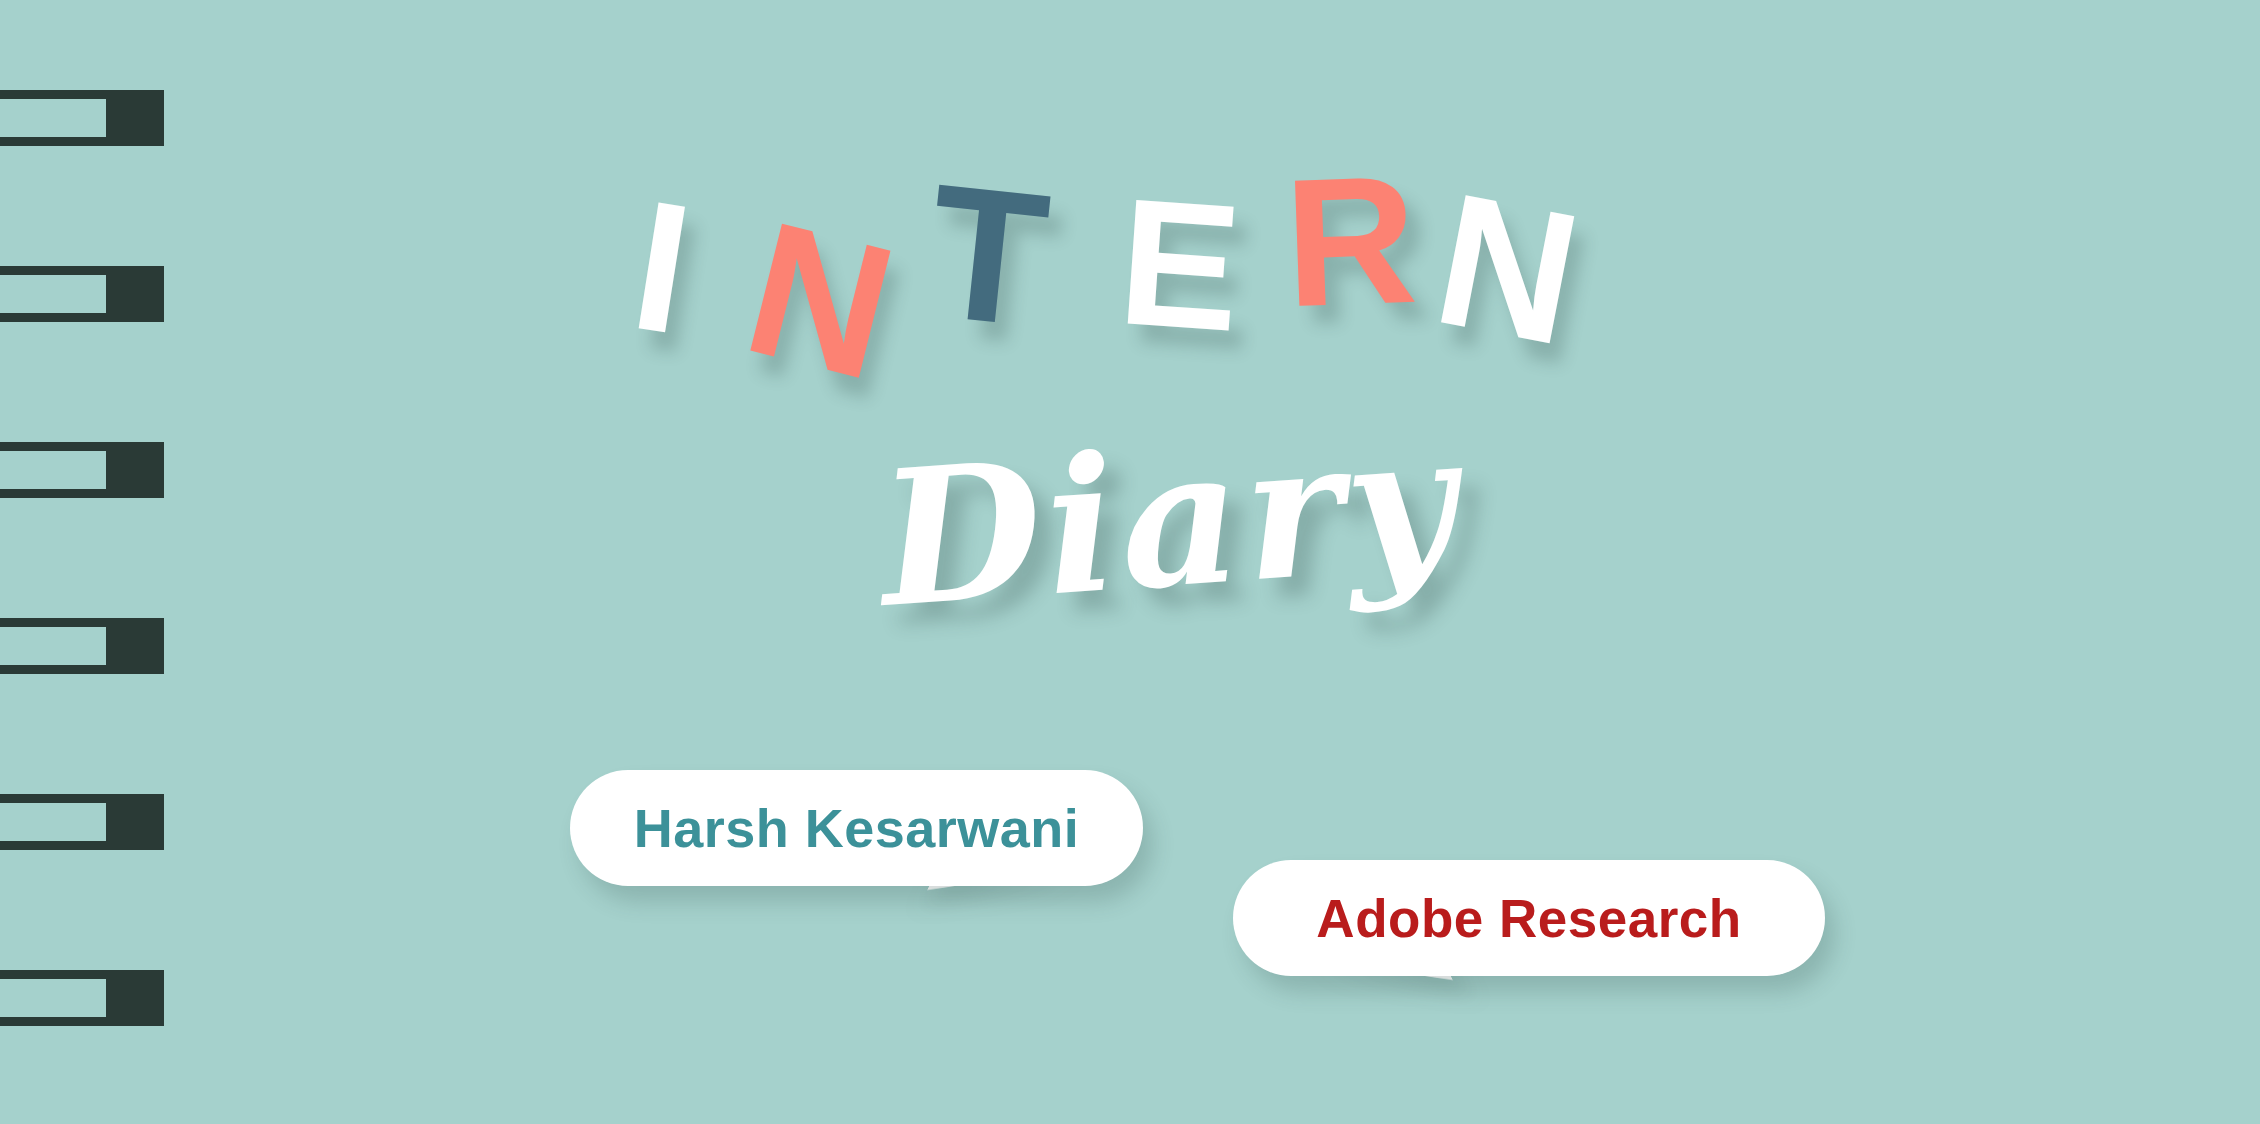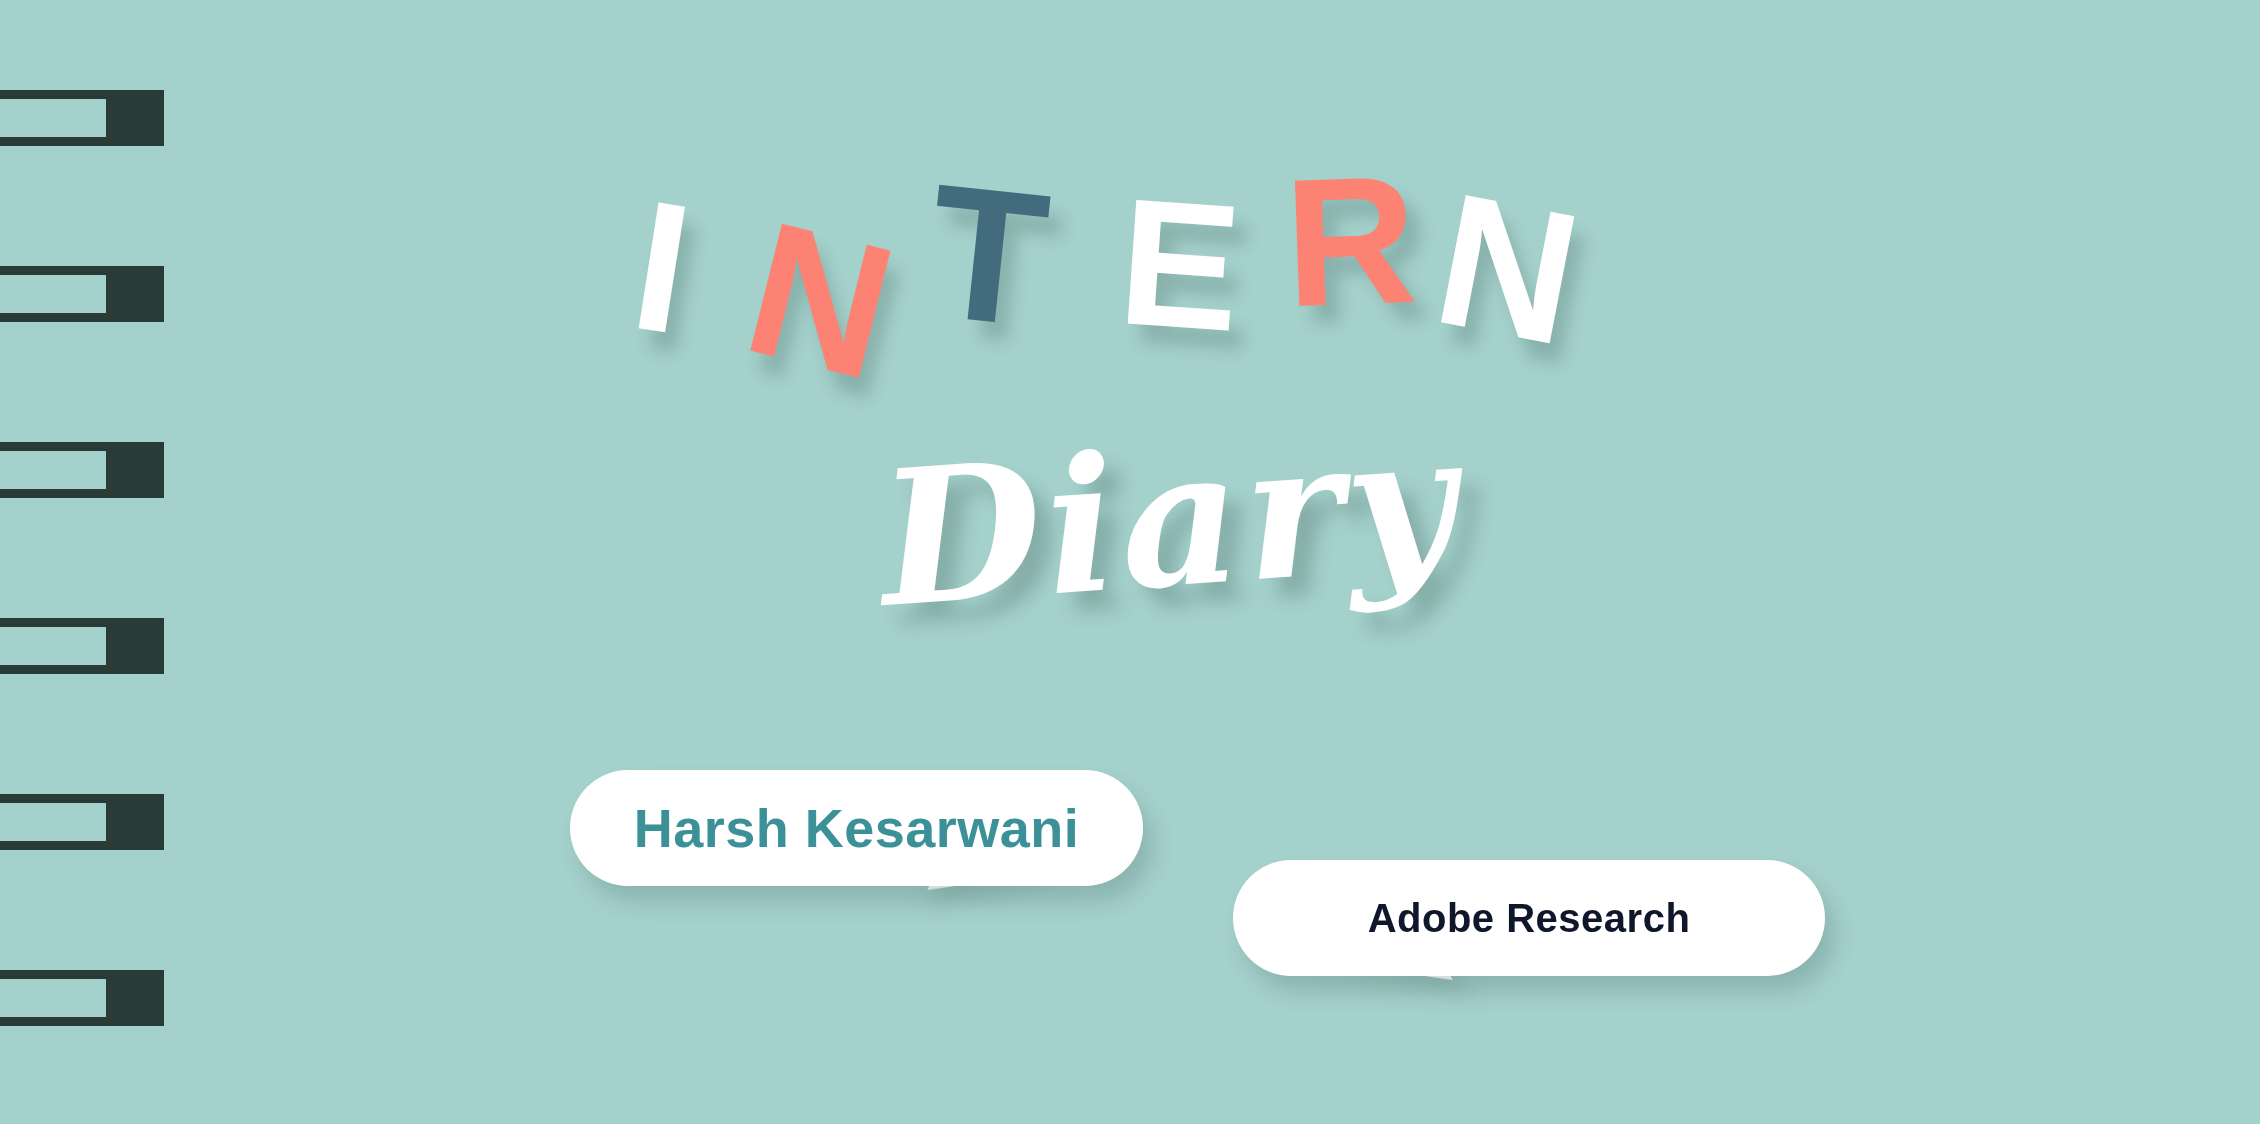--- a/index.html
+++ b/index.html
@@ -117,22 +117,22 @@
   }
 
   #bubble-adobe {
     left: 1233px;
     top: 860px;
     width: 592px;
     height: 116px;
     border-radius: 58px;
   }
   #bubble-adobe .bubble-label {
-    font-size: 40px;
-    color: #0f172a;
+    font-size: 53px;
+    color: #b91c1c;
     letter-spacing: 0.5px;
   }
   #tail-adobe {
     left: 1300px;
     top: 958px;
     border-right: 0 solid transparent;
     border-top: 22px solid #FFFFFF;
     border-left: 142px solid transparent;
     transform: skewX(26deg);
     transform-origin: right top;

